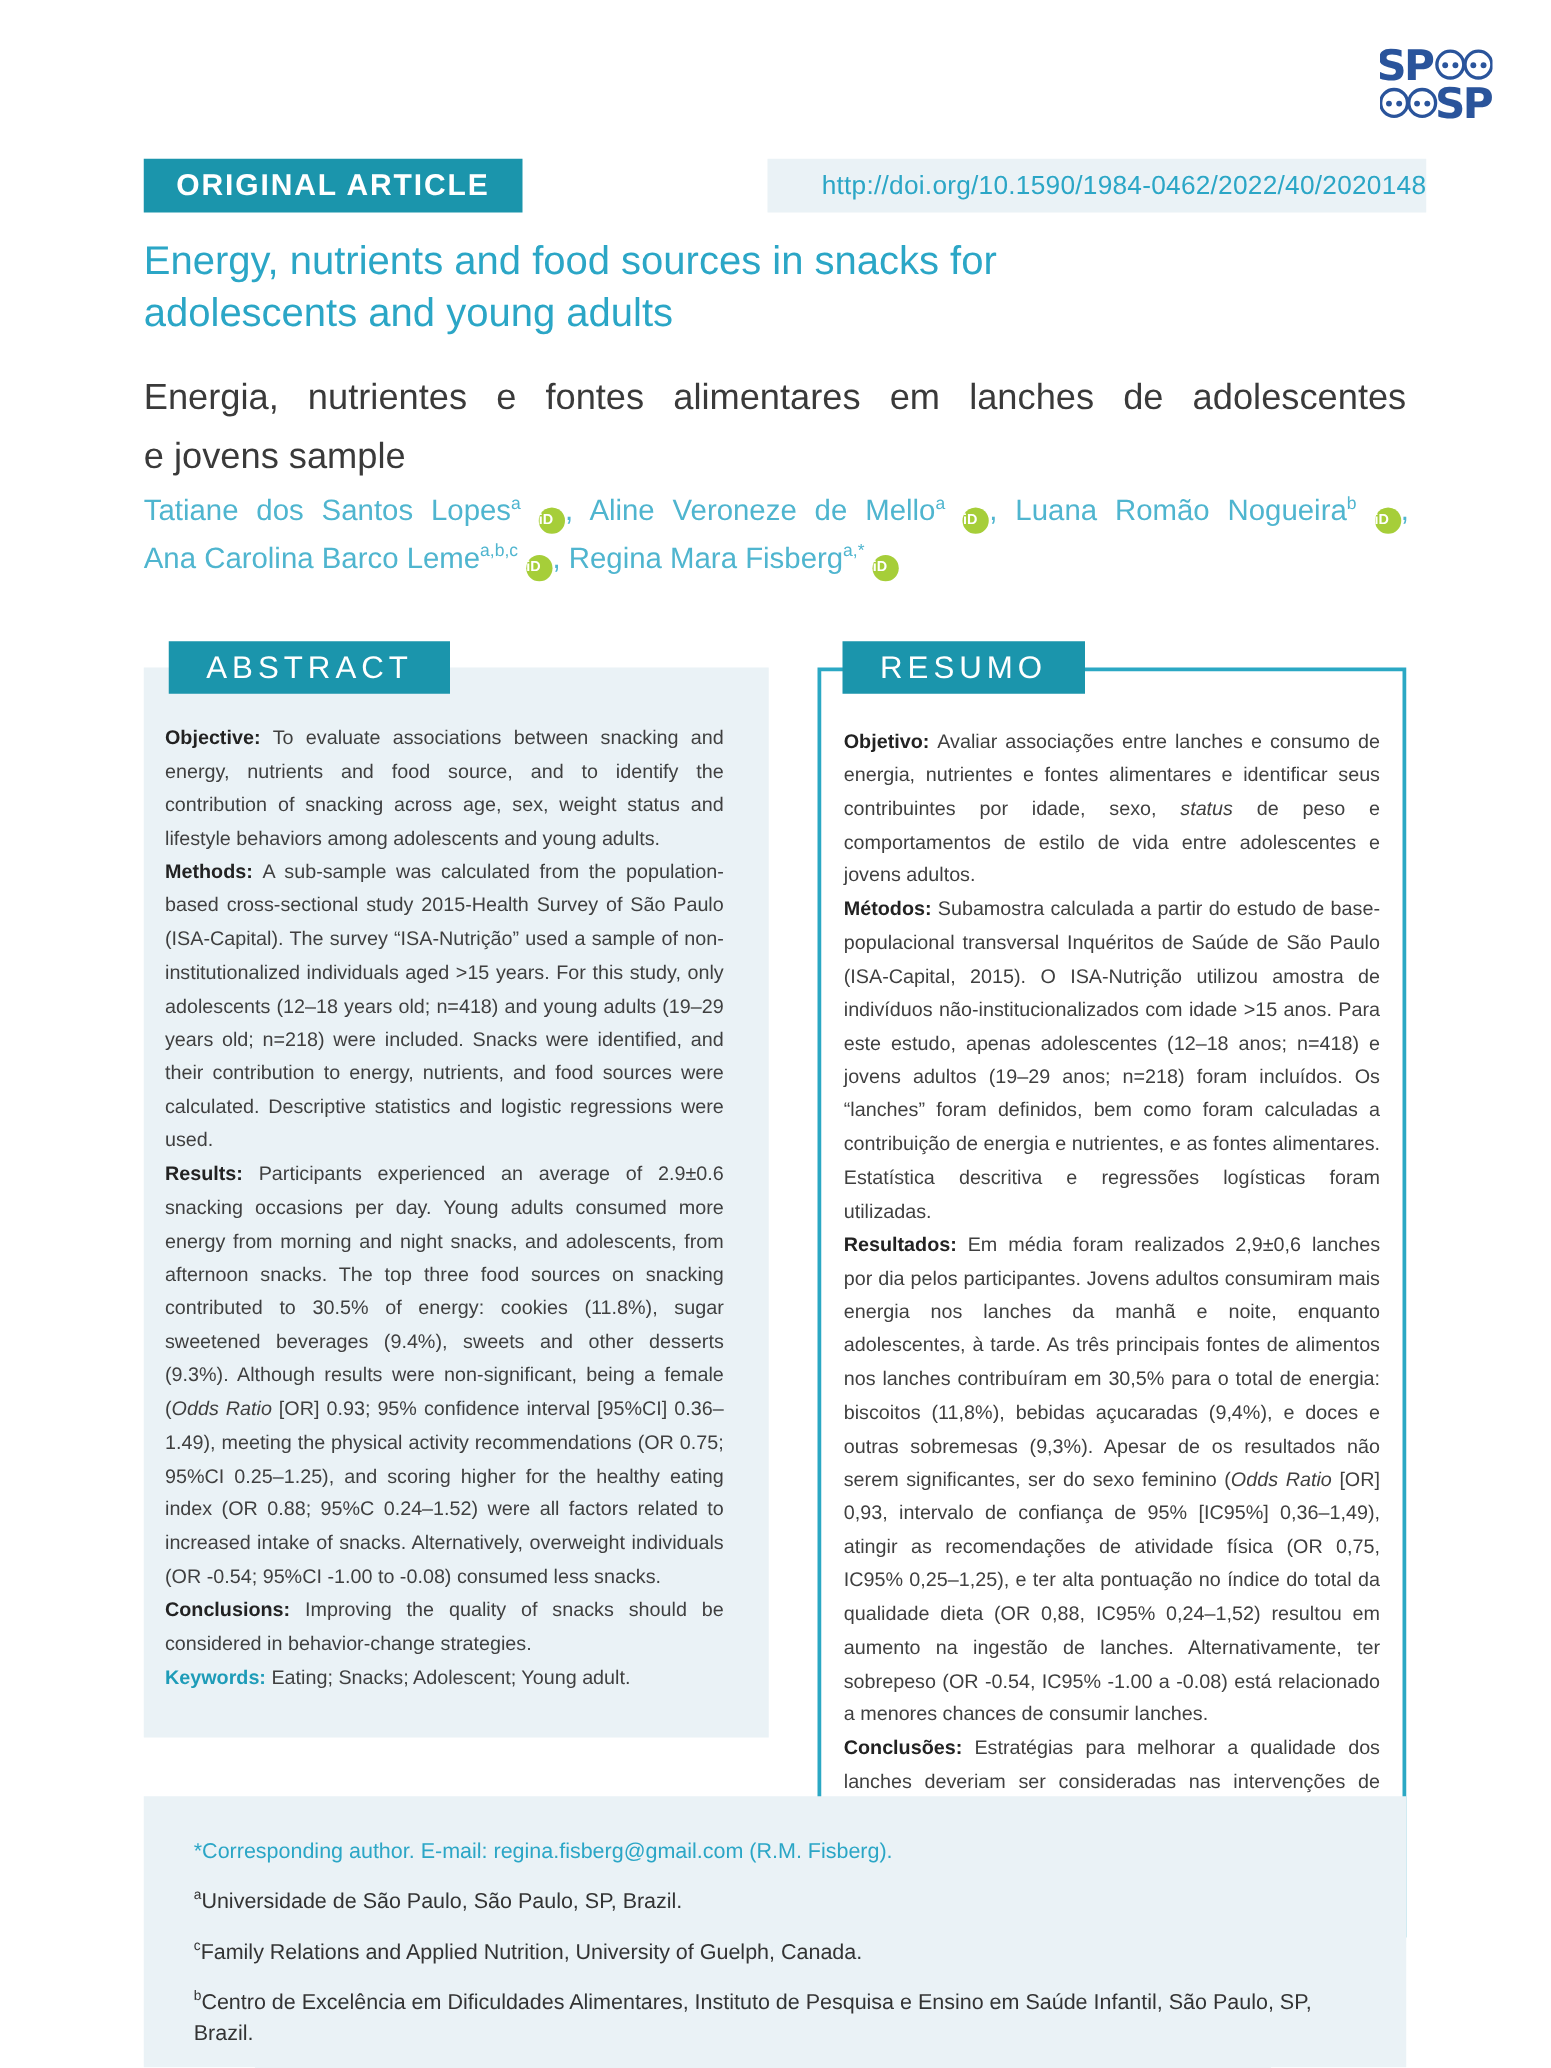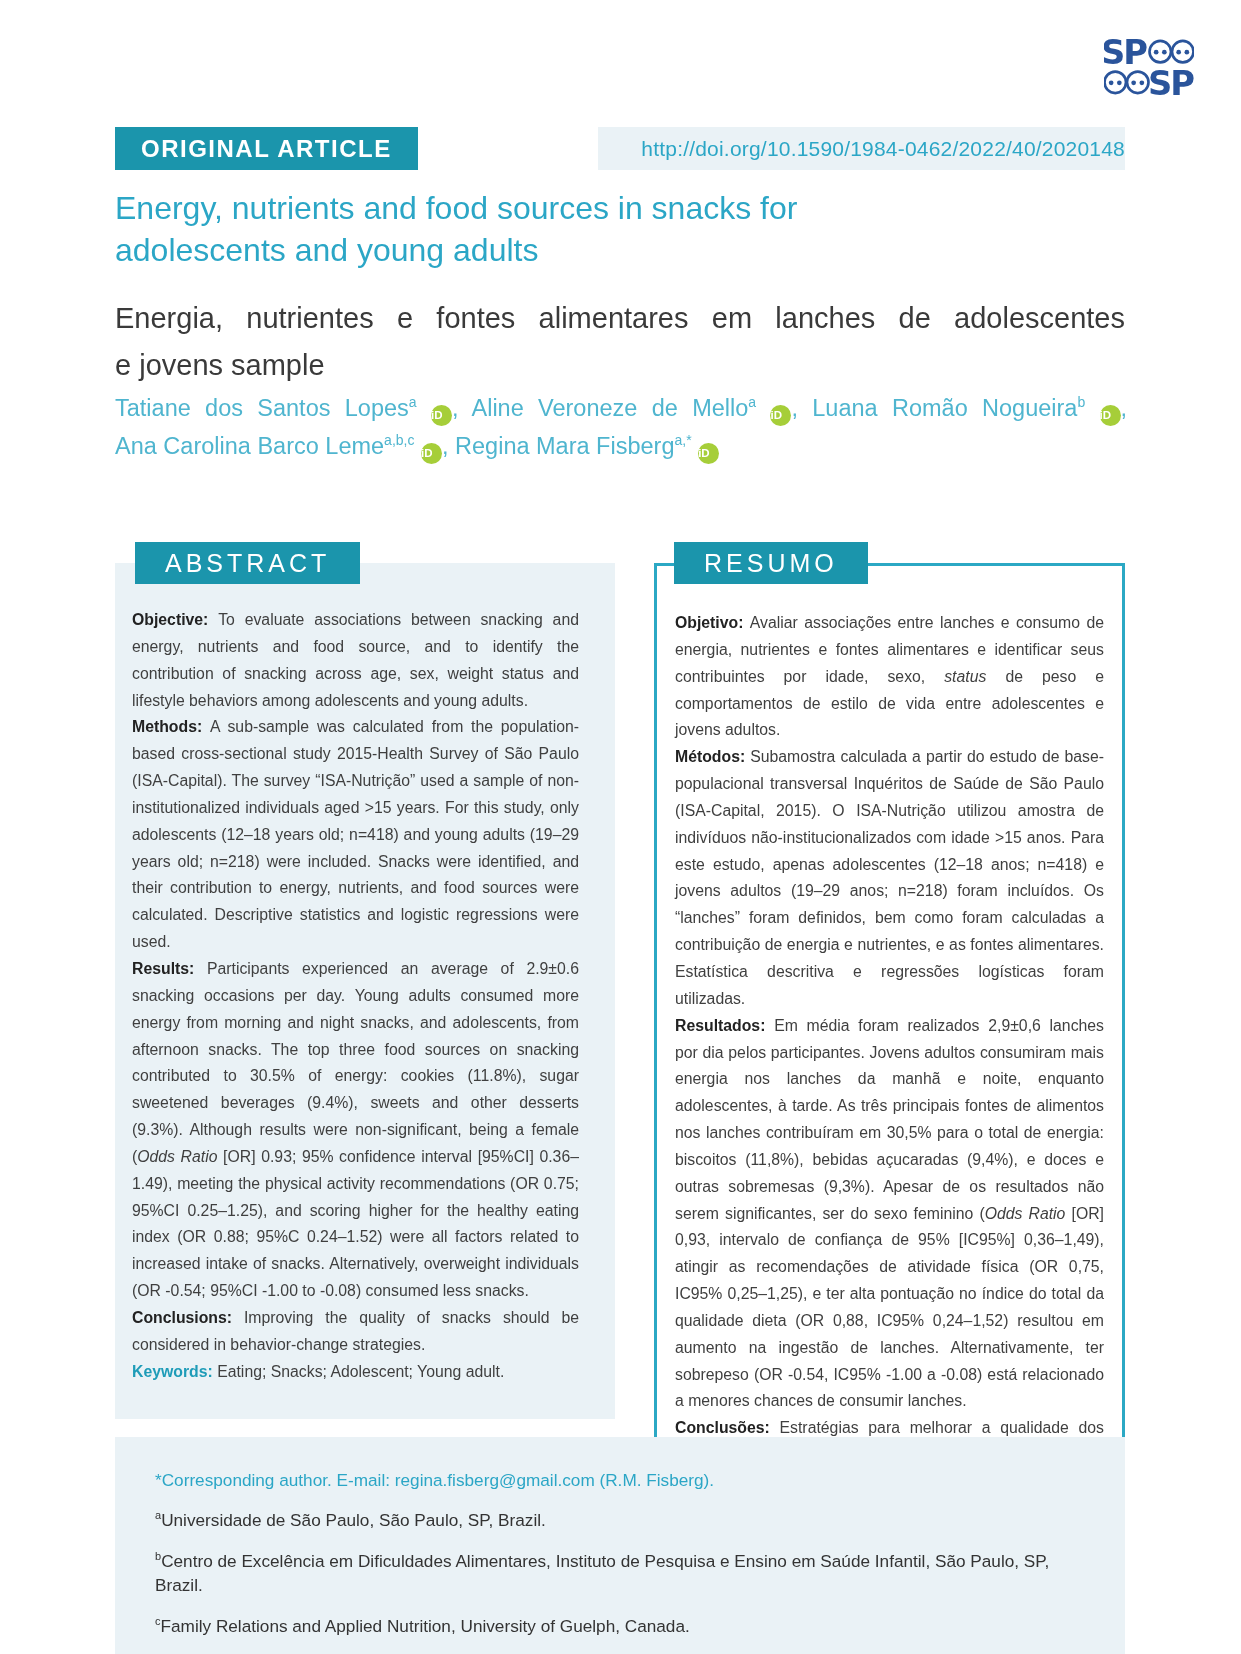--- a/index.html
+++ b/index.html
@@ -11,21 +11,21 @@
     --border_teal:#2BA8C4;
     --text_body:#3F3F3F;
     --orcid_green:#A6CE39;
     --logo_navy:#2A549B;
   }
   html,body{margin:0;padding:0;background:#ffffff;}
   .page{position:relative;width:1241px;height:1654px;background:#fff;
         font-family:"Liberation Sans",sans-serif;overflow:hidden;}
 
   
-  .header-row{position:absolute;left:115px;top:127px;width:1010px;height:43px;}
+  .header-row{position:absolute;left:115px;top:127px;width:1010px;height:43px;padding-left:16px;}
   .badge{position:absolute;left:0;top:0;height:43px;background:var(--teal_dark);
          color:#fff;font-weight:700;font-size:24px;letter-spacing:1.5px;
          display:flex;align-items:center;padding:0 26px;}
   .doi-box{position:absolute;right:0;top:0;height:43px;width:527px;
            background:var(--panel_bg);display:flex;align-items:center;justify-content:flex-end;}
   .doi{color:var(--teal_title);font-size:21px;text-decoration:none;letter-spacing:0.2px;}
 
   
   .title{position:absolute;left:115px;top:188px;width:1012px;color:var(--teal_title);
          font-size:32px;line-height:1.30;font-weight:400;}
@@ -40,21 +40,21 @@
            font-size:23.5px;line-height:1.6;}
   .authors .aline1{text-align:justify;text-align-last:justify;}
   .author-sup{font-size:14px;line-height:0;}
   .orcid{display:inline-block;width:21px;height:21px;border-radius:50%;
          background:var(--orcid_green);color:#fff;font-size:11.5px;font-weight:700;
          text-align:left;line-height:21px;vertical-align:-3px;cursor:pointer;}
 
   
   .columns{position:absolute;left:115px;top:513px;width:1010px;
            display:flex;justify-content:space-between;}
-  .col{position:relative;margin-top:29px;}
+  .col{position:relative;}
   .col-left{width:500px;}
   .col-right{width:471px;}
   .sec-head{position:absolute;top:0;left:20px;height:42px;background:var(--teal_dark);
             color:#fff;font-size:25px;letter-spacing:4px;font-weight:400;
             display:flex;align-items:center;padding:0 30px;z-index:2;}
   .panel{margin-top:21px;box-sizing:border-box;}
   .panel-left{background:var(--panel_bg);min-height:856px;padding:44px 36px 26px 17px;}
   .panel-right{background:#fff;border:3px solid var(--border_teal);min-height:856px;
                padding:44px 18px 26px 18px;}
   .abs-p{margin:0;font-size:15.8px;line-height:1.7;text-align:justify;color:var(--text_body);}
@@ -138,18 +138,18 @@
           <p class="abs-p"><span class="b">Resultados: </span><span>Em média foram realizados 2,9±0,6 lanches por dia pelos participantes. Jovens adultos consumiram mais energia nos lanches da manhã e noite, enquanto adolescentes, à tarde. As três principais fontes de alimentos nos lanches contribuíram em 30,5% para o total de energia: biscoitos (11,8%), bebidas açucaradas (9,4%), e doces e outras sobremesas (9,3%). Apesar de os resultados não serem significantes, ser do sexo feminino (</span><span class="i">Odds Ratio</span><span> [OR] 0,93, intervalo de confiança de 95% [IC95%] 0,36–1,49), atingir as recomendações de atividade física (OR 0,75, IC95% 0,25–1,25), e ter alta pontuação no índice do total da qualidade dieta (OR 0,88, IC95% 0,24–1,52) resultou em aumento na ingestão de lanches. Alternativamente, ter sobrepeso (OR -0.54, IC95% -1.00 a -0.08) está relacionado a menores chances de consumir lanches.</span></p>
           <p class="abs-p"><span class="b">Conclusões: </span><span>Estratégias para melhorar a qualidade dos lanches deveriam ser consideradas nas intervenções de mudança de comportamentos.</span></p>
           <p class="abs-p"><span class="tb">Palavras-chave: </span><span>Ingestão de alimentos; Lanches; Adolescente; Adulto jovem.</span></p>
         </div>
     </section>
   </div>
 
   <div class="footer" id="footnotes">
       <p class="foot-line teal"><span>*Corresponding author. E-mail: regina.fisberg@gmail.com (R.M. Fisberg).</span></p>
       <p class="foot-line"><sup>a</sup><span>Universidade de São Paulo, São Paulo, SP, Brazil.</span></p>
+      <p class="foot-line"><sup>c</sup><span>Family Relations and Applied Nutrition, University of Guelph, Canada.</span></p>
       <p class="foot-line"><sup>b</sup><span>Centro de Excelência em Dificuldades Alimentares, Instituto de Pesquisa e Ensino em Saúde Infantil, São Paulo, SP, Brazil.</span></p>
-      <p class="foot-line"><sup>c</sup><span>Family Relations and Applied Nutrition, University of Guelph, Canada.</span></p>
       <p class="foot-line"><span>Received on May 16, 2020; approved on September 20, 2020.</span></p>
     </div>
 
 </div>
 
 </body></html>

